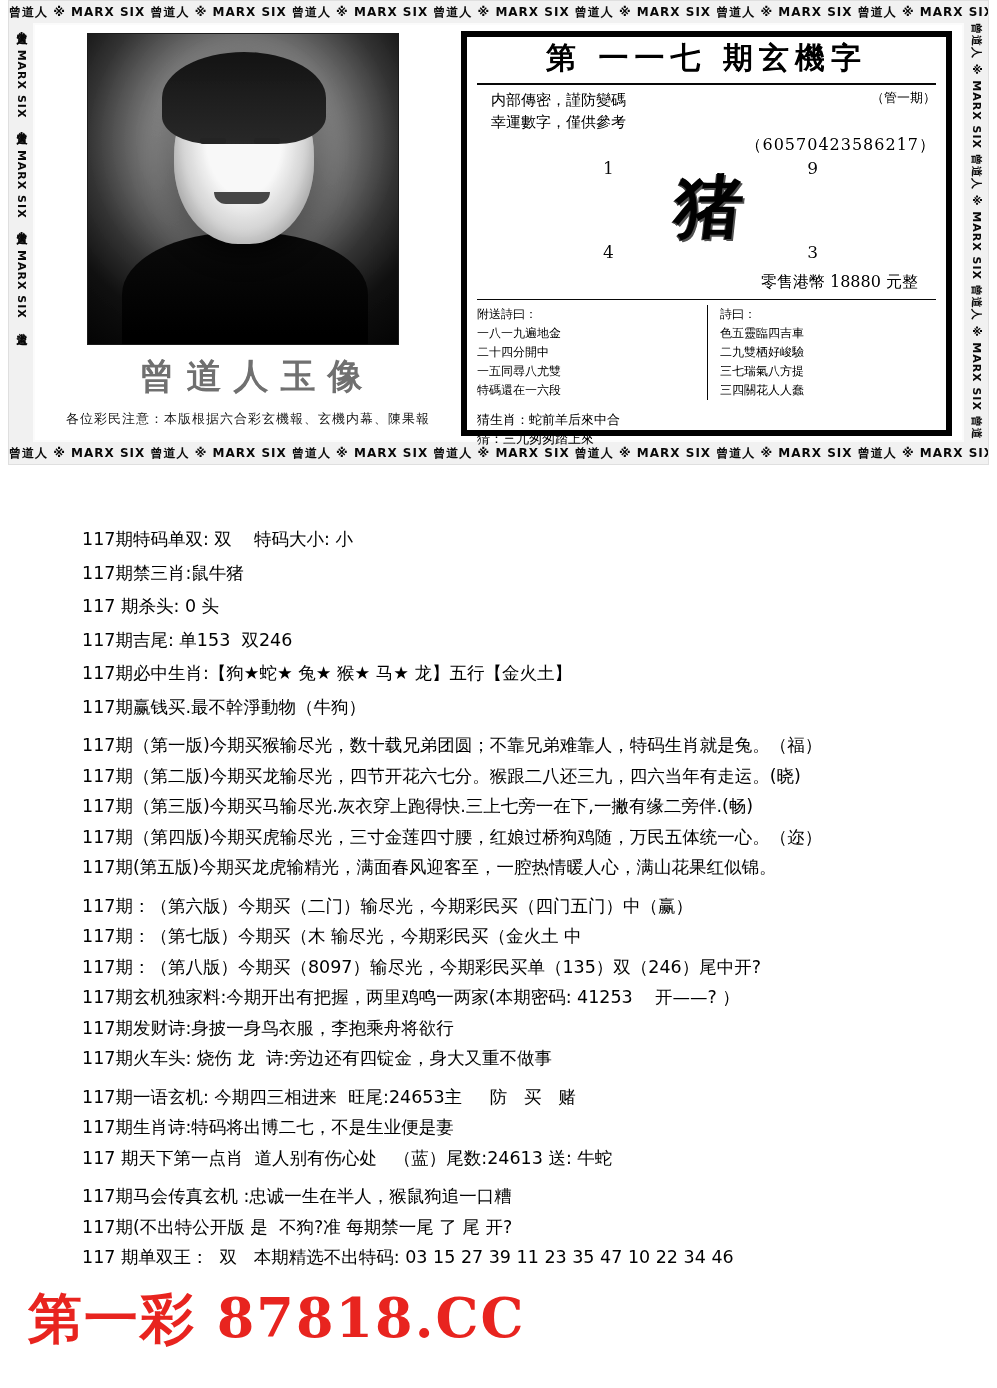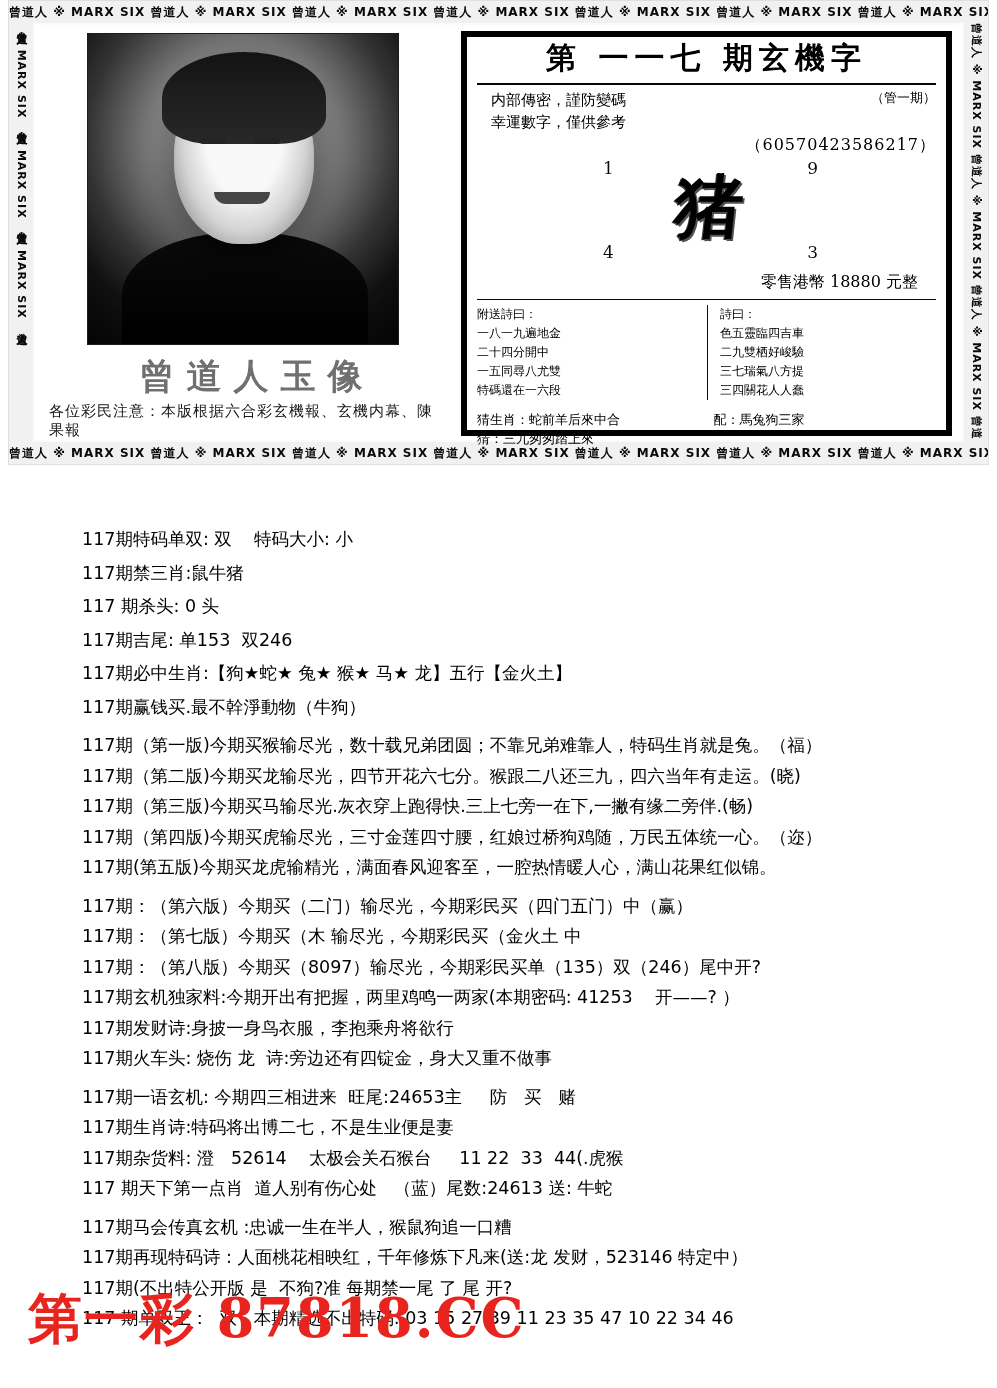--- a/index.html
+++ b/index.html
@@ -136,23 +136,24 @@
   .portrait-title {
     margin: 8px 0 0 18px;
     font-family: "DejaVu Serif", "Liberation Serif", serif;
     font-size: 35px;
     font-weight: bold;
     letter-spacing: 12px;
     text-align: center;
     color: #ec4899;
   }
   .portrait-sub {
-    margin: 2px 0 0 0;
-    font-size: 15px;
+    margin: 10px 0 0 0;
+    font-size: 13px;
     letter-spacing: 1px;
+    text-align: center;
     color: #222;
   }
 
   
   .panel-col {
     flex: 1;
     padding: 6px 10px 4px 6px;
     box-sizing: border-box;
   }
   .panel-box {
@@ -341,21 +342,20 @@
             <div style="white-space:pre-line">色五靈臨四吉車
 二九雙栖好峻驗
 三七瑞氣八方提
 三四關花人人蠢</div>
           </div>
         </div>
 
         <div class="poem-split" style="border-top:none;padding-top:2px">
           <div class="poem-tail" style="flex:1;white-space:pre-line">猜生肖：蛇前羊后來中合
 猜：三九匆匆踏上來</div>
-          <div class="poem-tail" style="flex:1;text-align:left">配：馬兔狗三家</div>
         </div>
       </div>
     </div>
 
   </div>
 </div>
 
 <div class="content">
   <div class="line">117期特码单双: 双    特码大小: 小</div>
   <div class="line">117期禁三肖:鼠牛猪</div>
@@ -369,21 +369,19 @@
   <div class="line tight">117期（第四版)今期买虎输尽光，三寸金莲四寸腰，红娘过桥狗鸡随，万民五体统一心。（迩）</div>
   <div class="line gap">117期(第五版)今期买龙虎输精光，满面春风迎客至，一腔热情暖人心，满山花果红似锦。</div>
   <div class="line tight">117期：（第六版）今期买（二门）输尽光，今期彩民买（四门五门）中（赢）</div>
   <div class="line tight">117期：（第七版）今期买（木 输尽光，今期彩民买（金火土 中</div>
   <div class="line tight">117期：（第八版）今期买（8097）输尽光，今期彩民买单（135）双（246）尾中开?</div>
   <div class="line tight">117期玄机独家料:今期开出有把握，两里鸡鸣一两家(本期密码: 41253    开——? ）</div>
   <div class="line tight">117期发财诗:身披一身鸟衣服，李抱乘舟将欲行</div>
   <div class="line gap">117期火车头: 烧伤 龙  诗:旁边还有四锭金，身大又重不做事</div>
   <div class="line tight">117期一语玄机: 今期四三相进来  旺尾:24653主     防   买   赌</div>
   <div class="line tight">117期生肖诗:特码将出博二七，不是生业便是妻</div>
-  <div class="line tight">117期杂货料: 澄   52614    太极会关石猴台     11 22  33  44(.虎猴</div>
   <div class="line gap">117 期天下第一点肖  道人别有伤心处   （蓝）尾数:24613 送: 牛蛇</div>
   <div class="line tight">117期马会传真玄机 :忠诚一生在半人，猴鼠狗追一口糟</div>
-  <div class="line tight">117期再现特码诗 : 人面桃花相映红，千年修炼下凡来(送:龙 发财，523146 特定中）</div>
   <div class="line tight">117期(不出特公开版 是  不狗?准 每期禁一尾 了 尾 开?</div>
   <div class="line">117 期单双王：  双   本期精选不出特码: 03 15 27 39 11 23 35 47 10 22 34 46</div>
 </div>
 
 <div class="watermark">第一彩 87818.CC</div>
 
 </body></html>

